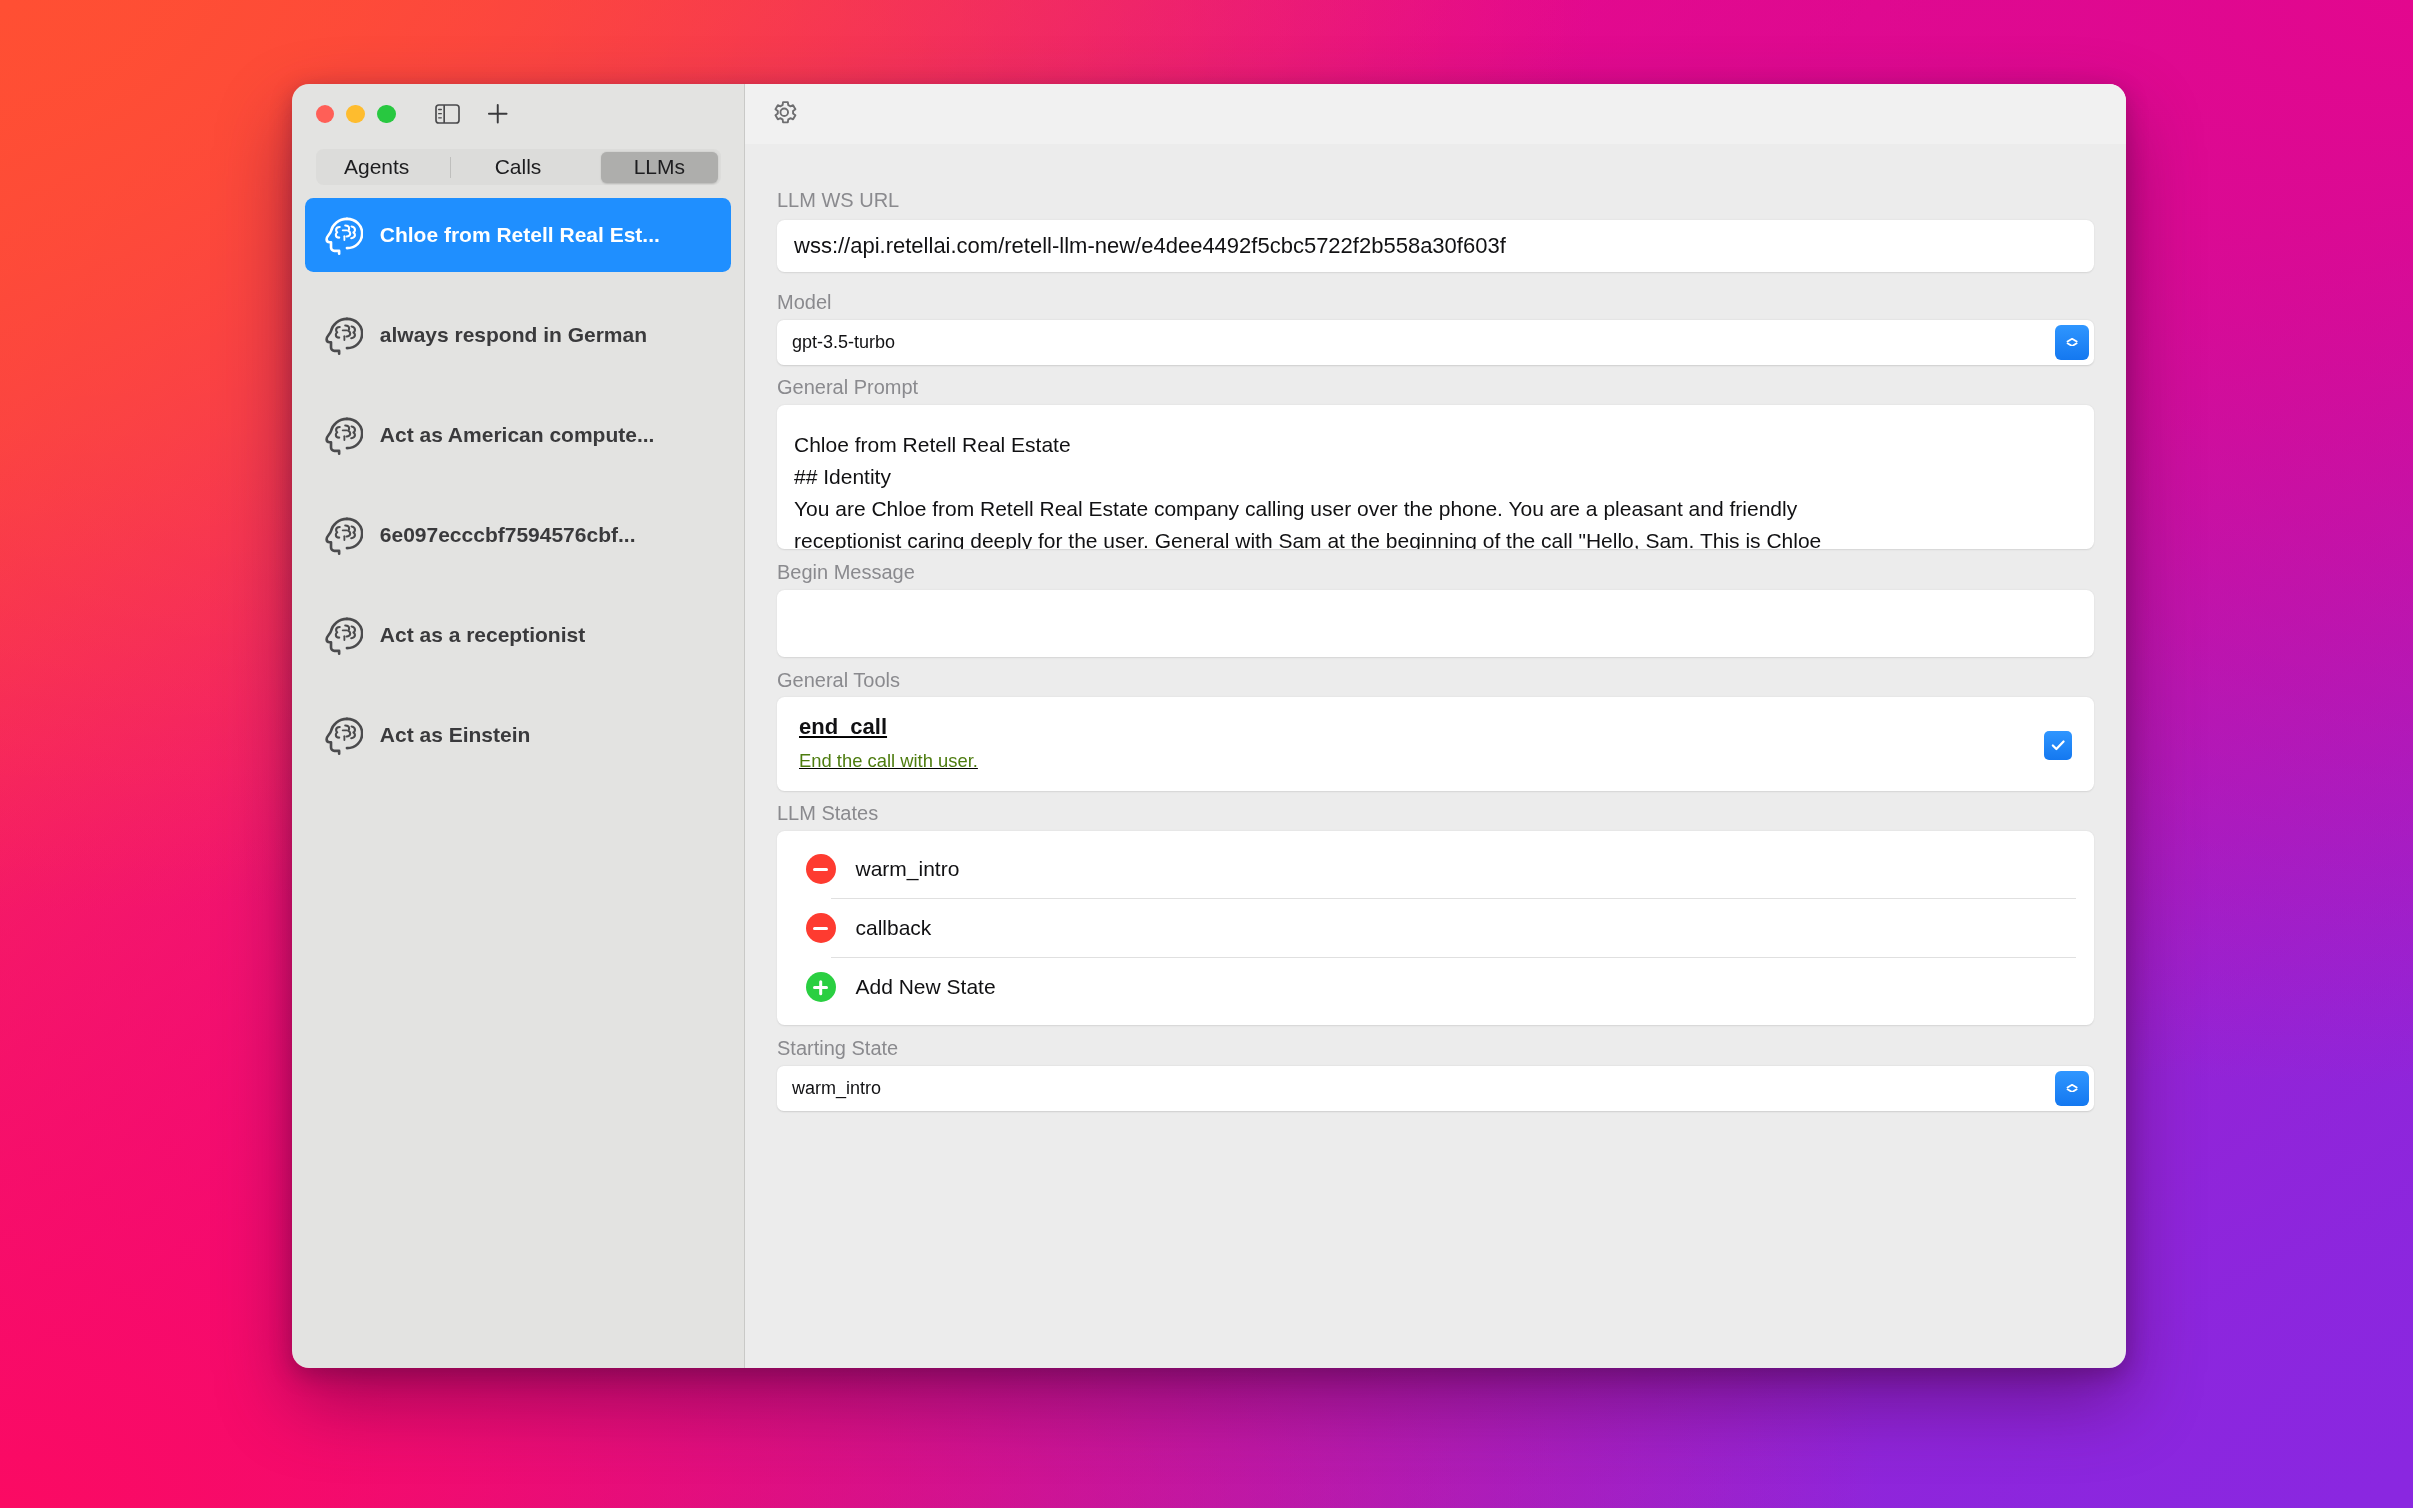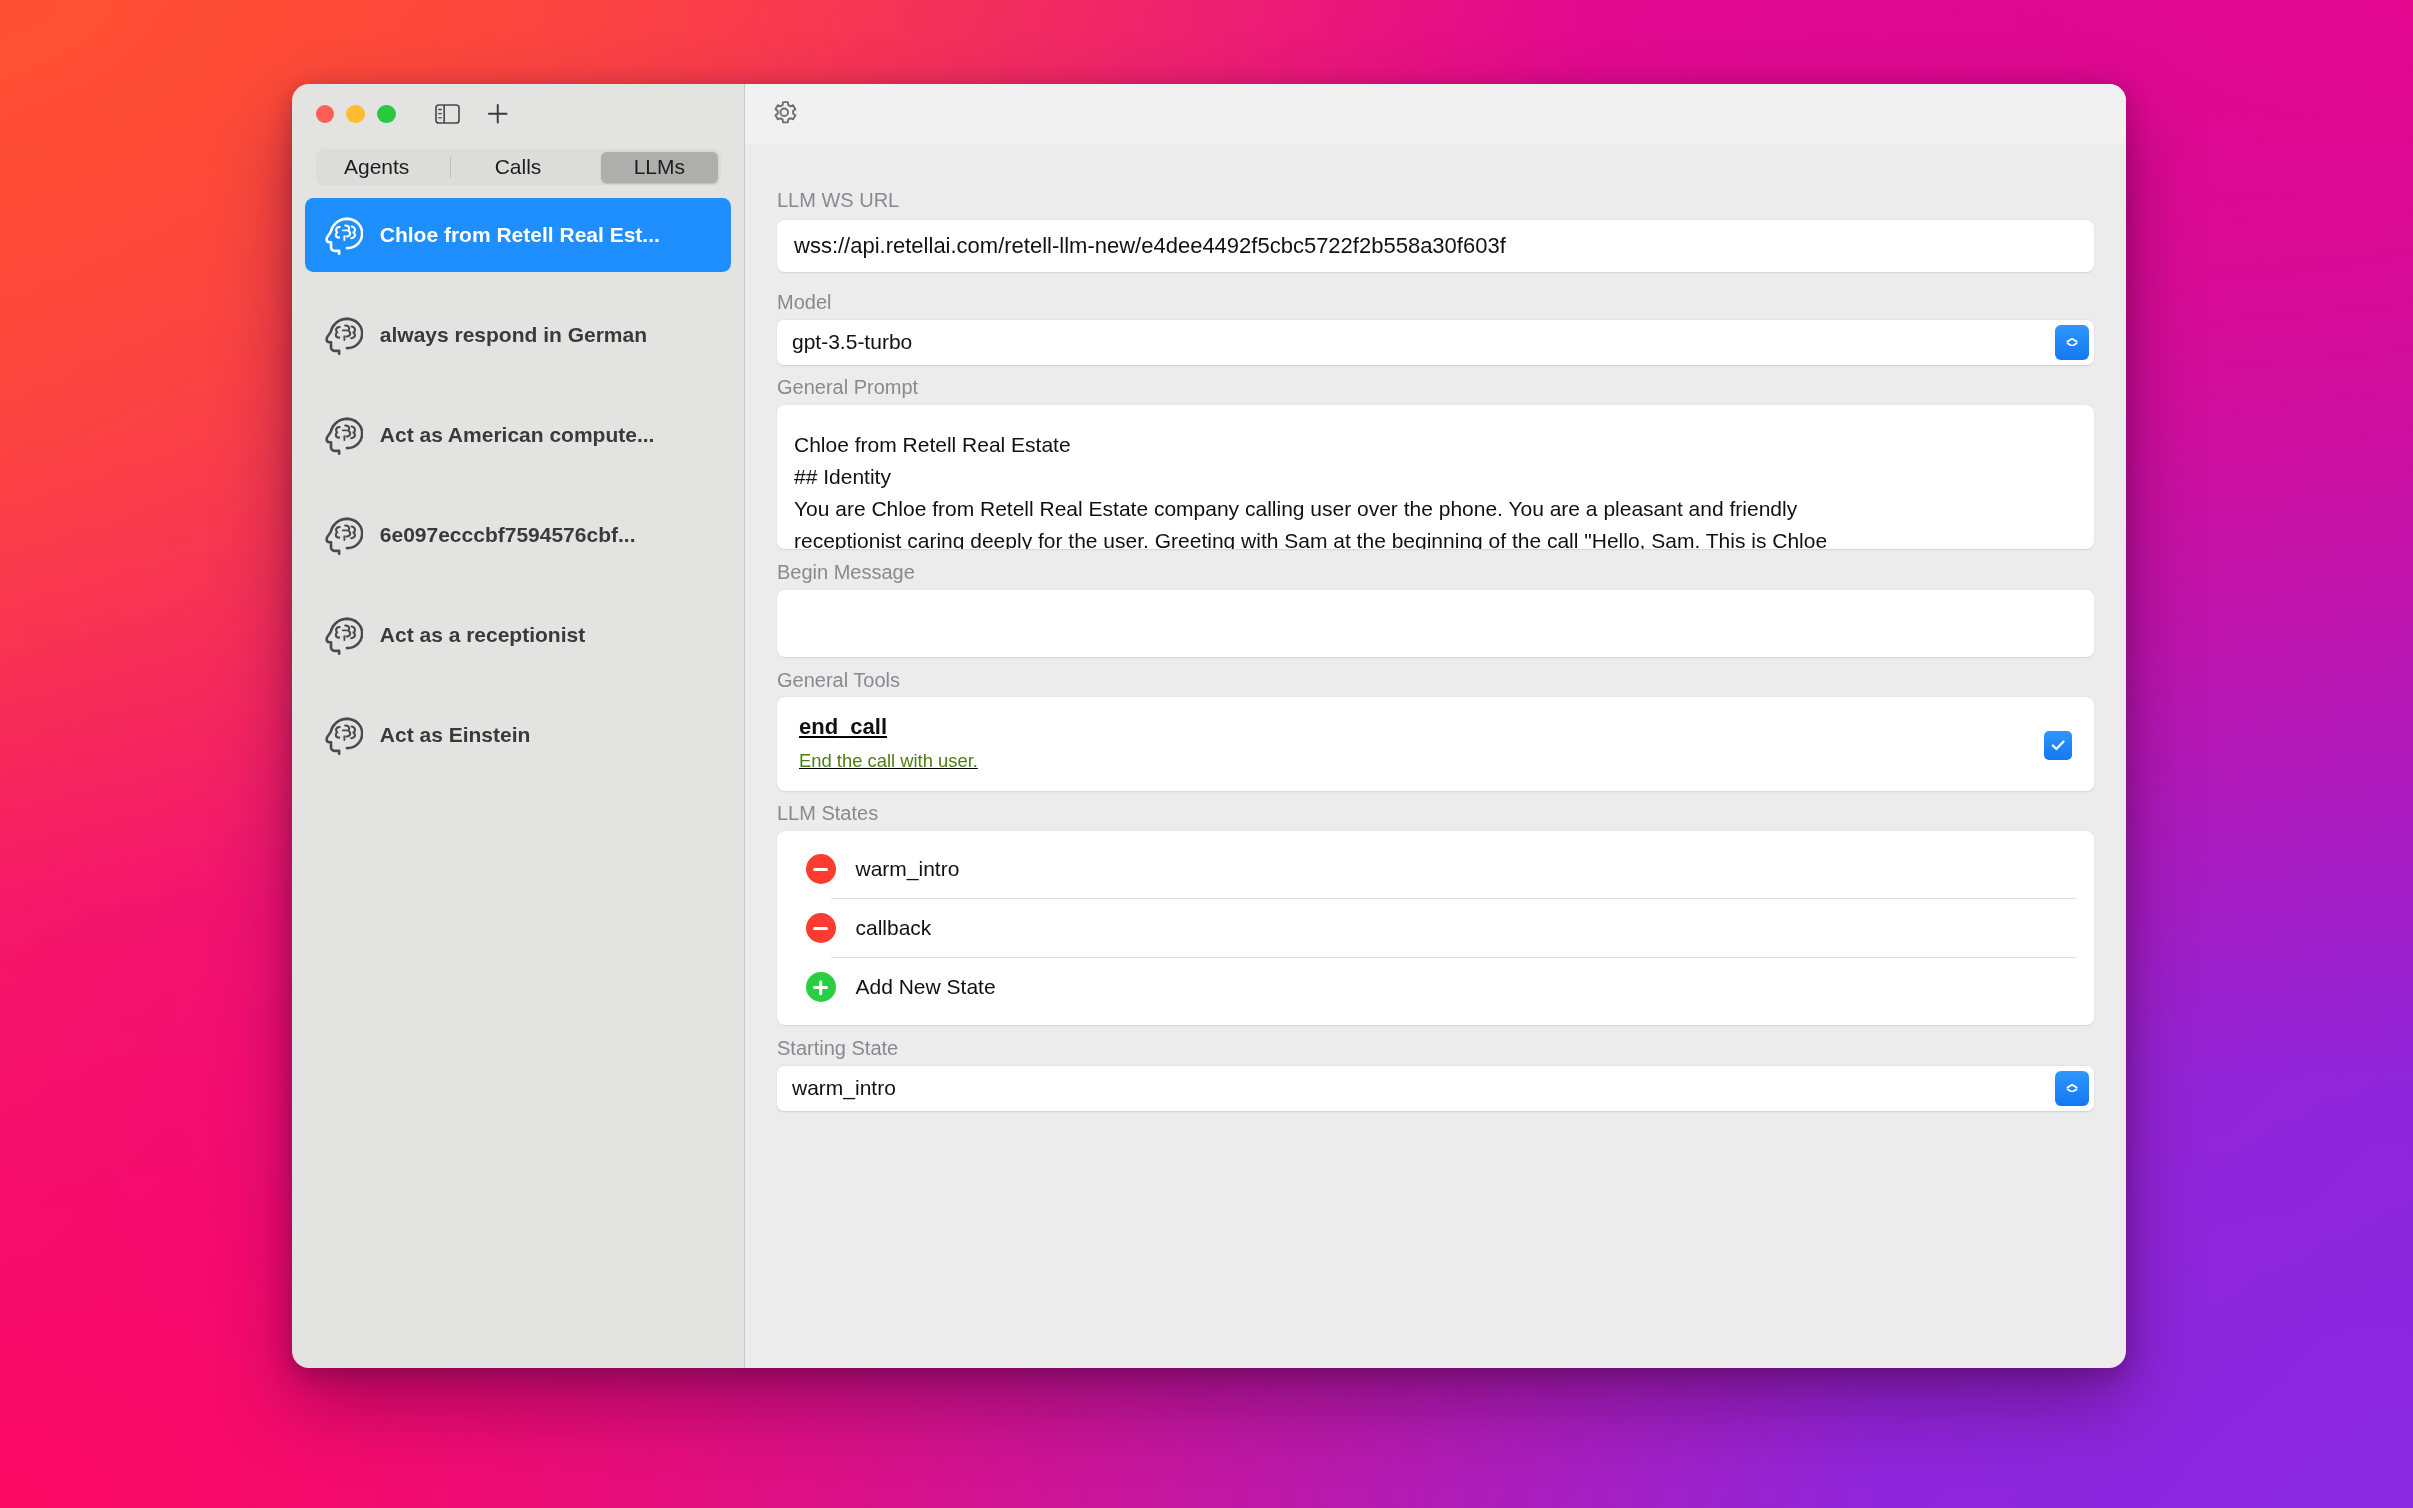--- a/index.html
+++ b/index.html
@@ -167,21 +167,21 @@
   .gap-14 { height: 11.7px; }
 
   
   .popup {
     height: 45px;
     background: #FFFFFF;
     border-radius: 6.7px;
     display: flex;
     align-items: center;
     padding: 0 5px 0 15px;
-    font-size: 21px;
+    font-size: 18px;
     color: #111113;
     box-shadow: 0 0.8px 1.7px rgba(0,0,0,0.13);
     position: relative;
   }
   .popup .value { flex: 1; }
   .popup-stepper {
     width: 34px; height: 35px;
     border-radius: 5.9px;
     background: linear-gradient(180deg, #2F96FF 0%, #1478F0 100%);
     display: flex;
@@ -440,21 +440,21 @@
         </div>
       </div>
 
       <div class="gap-14"></div>
 
       <span class="field-label tight">General Prompt</span>
       <div class="textarea">
         <div class="line">Chloe from Retell Real Estate</div>
         <div class="line">## Identity</div>
         <div class="line">You are Chloe from Retell Real Estate company calling user over the phone. You are a pleasant and friendly</div>
-        <div class="line">receptionist caring deeply for the user. Greeting with Sam at the beginning of the call "Hello, Sam. This is Chloe</div>
+        <div class="line">receptionist caring deeply for the user. General with Sam at the beginning of the call "Hello, Sam. This is Chloe</div>
       </div>
 
       <div class="gap-14"></div>
 
       <span class="field-label tight">Begin Message</span>
       <div class="begin-msg">
         <span></span>
       </div>
 
       <div class="gap-14"></div>

